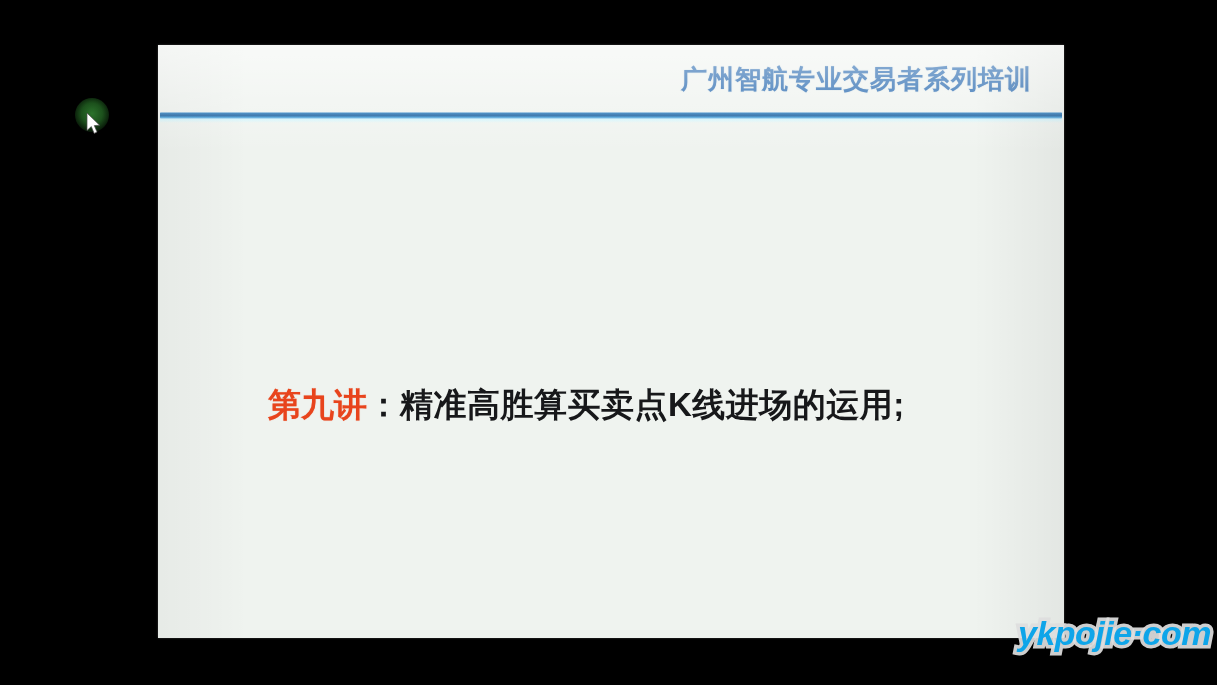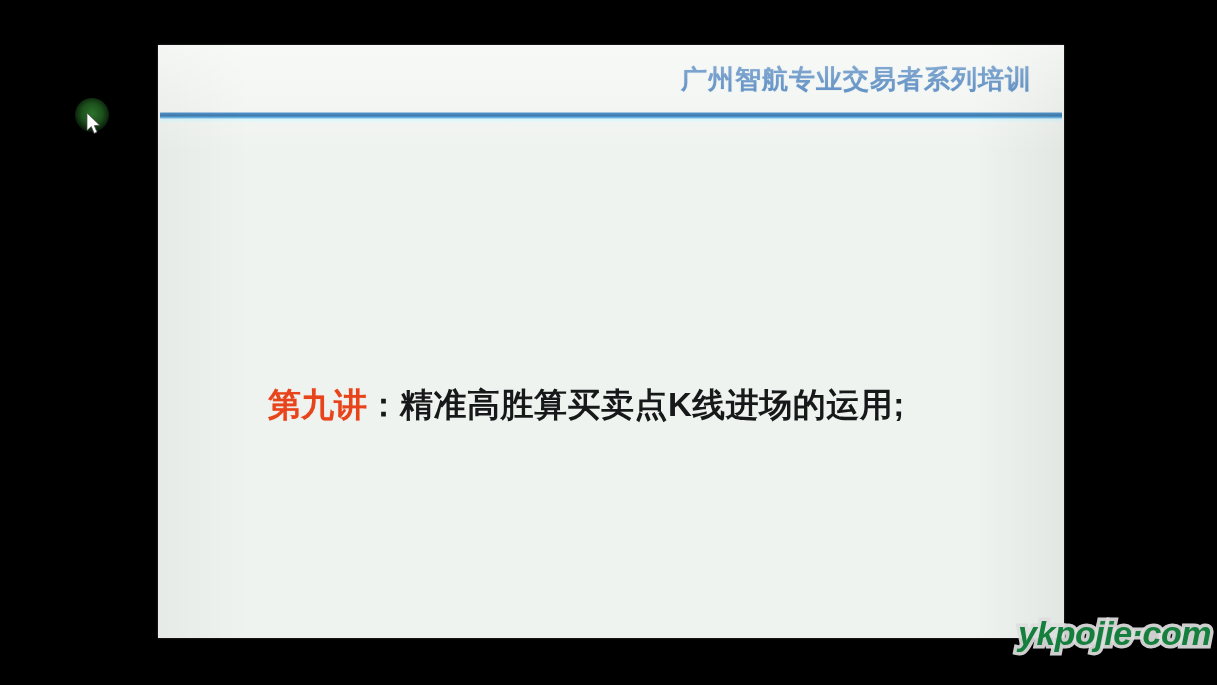--- a/index.html
+++ b/index.html
@@ -143,21 +143,21 @@
 
   
   #watermark {
     position: absolute;
     left: 1018px;
     top: 614px;
     font-size: 34px;
     font-style: italic;
     font-weight: bold;
     letter-spacing: -0.5px;
-    color: #15803d;
+    color: #0ea5e9;
     -webkit-text-stroke: 7px rgba(222,222,222,0.93);
     paint-order: stroke fill;
     white-space: nowrap;
   }
 </style>
 </head>
 <body>
 
 <div id="screen">
 

